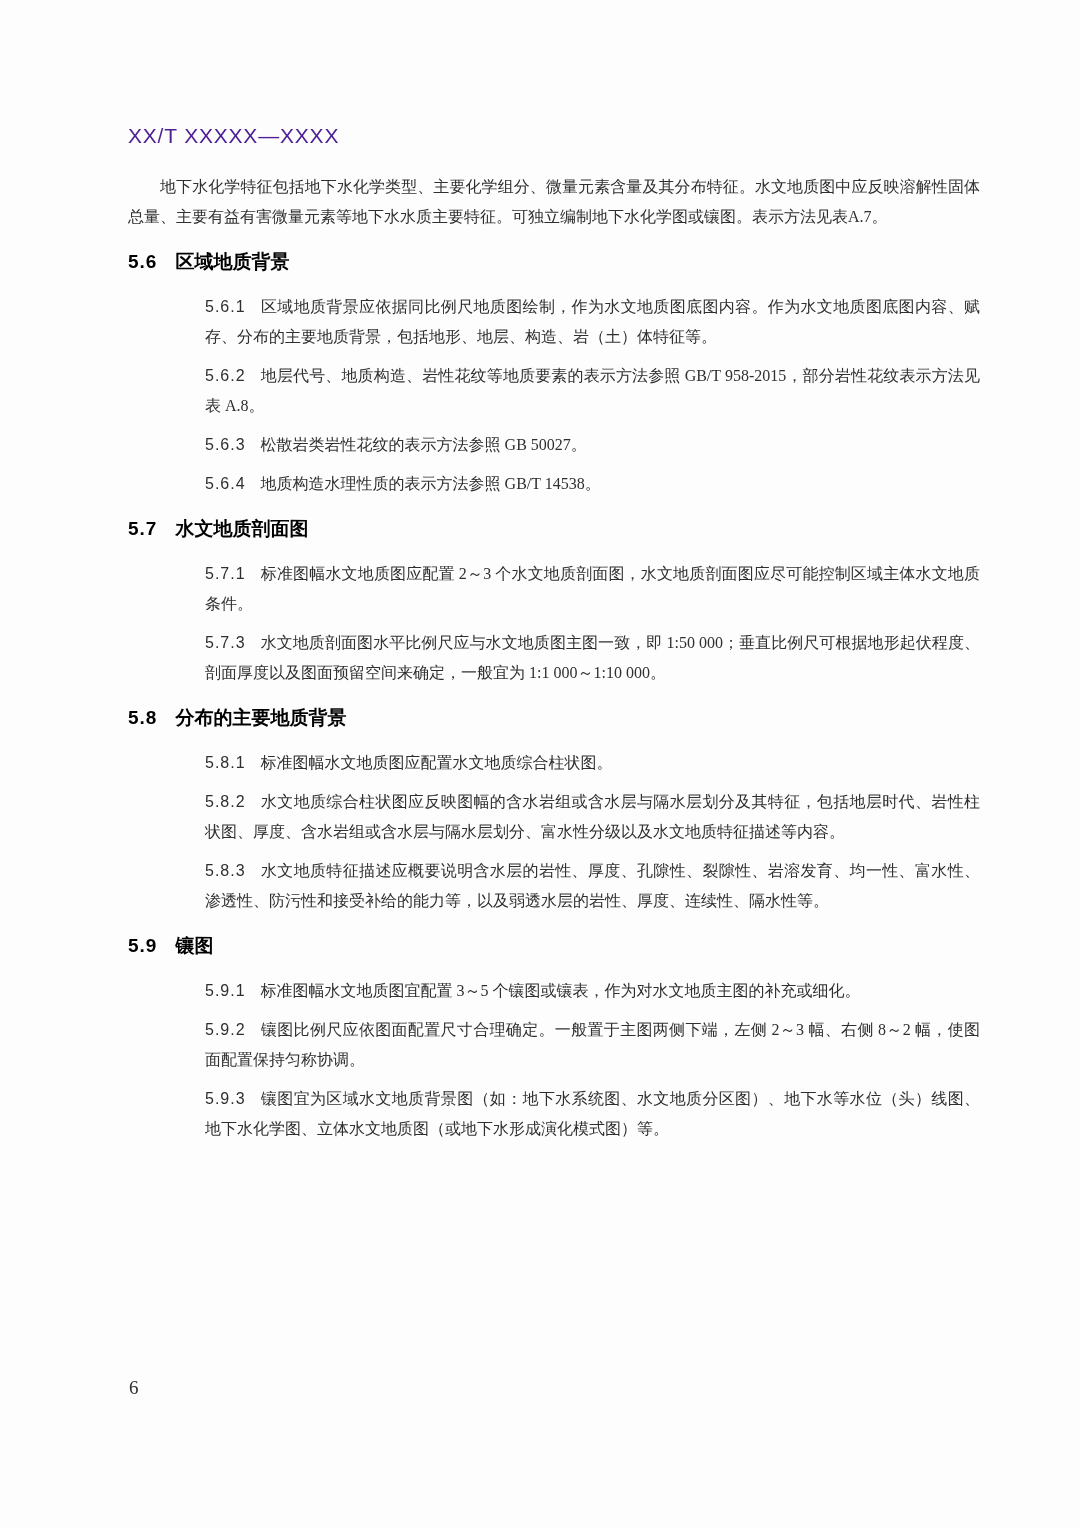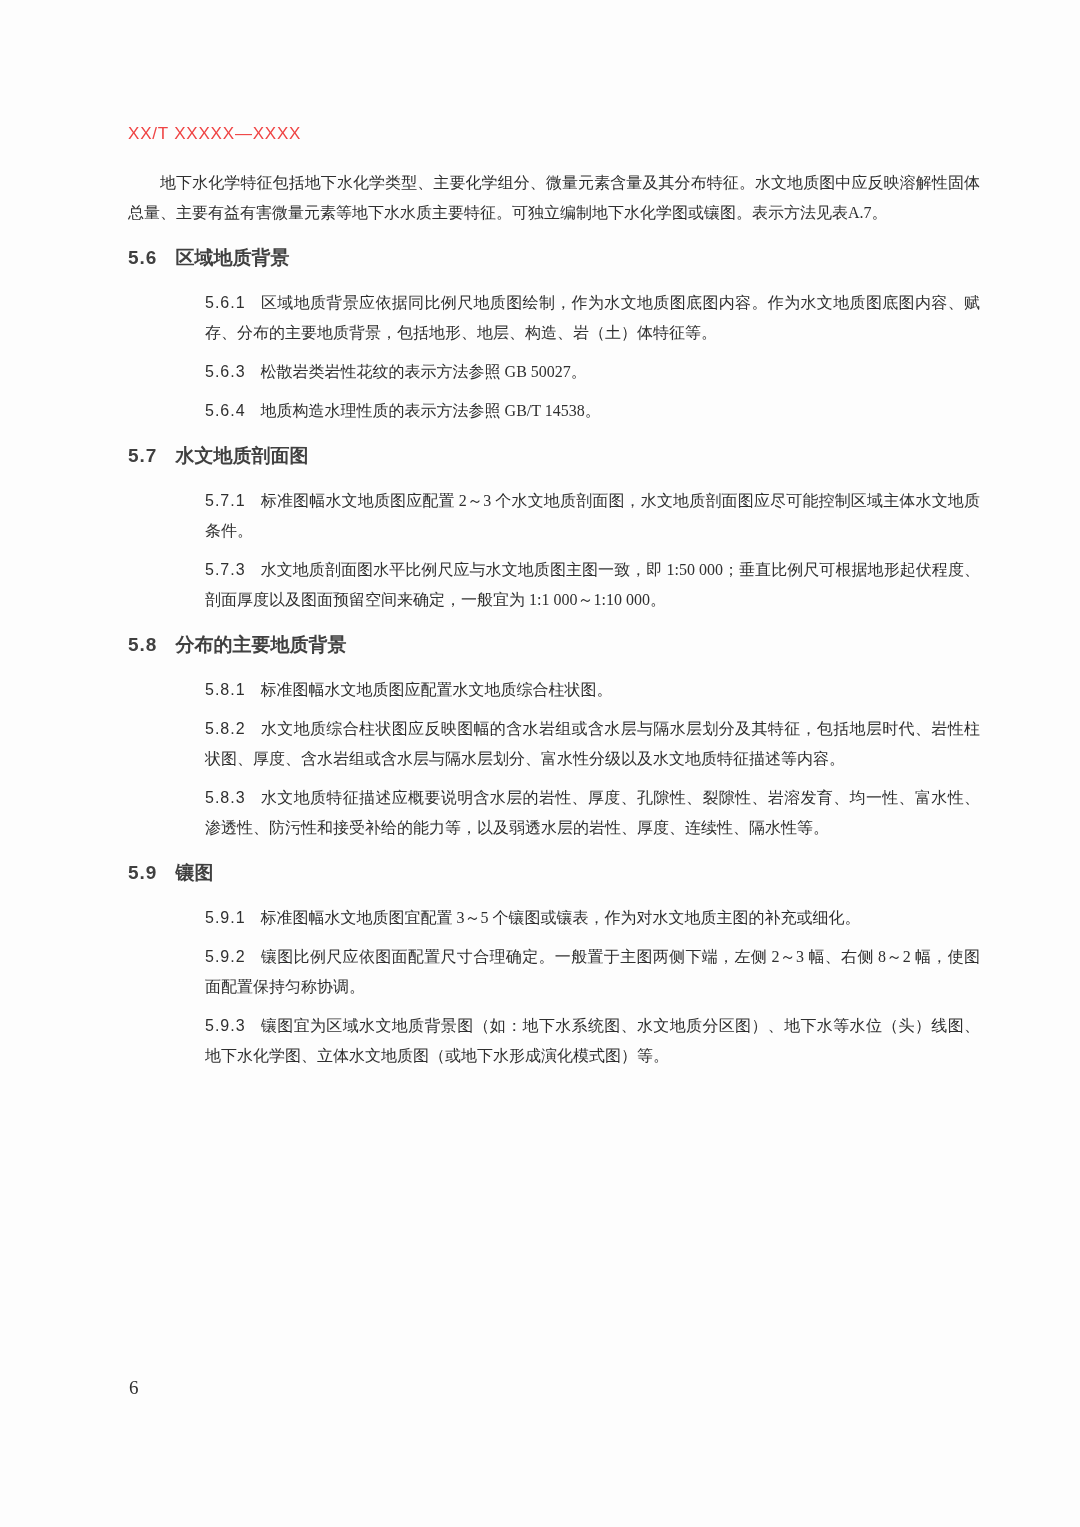--- a/index.html
+++ b/index.html
@@ -5,31 +5,31 @@
   html,body{margin:0;padding:0;background:#e9e9e9;}
   .page{
     width:1080px;height:1527px;margin:0 auto;background:#fdfdfd;
     position:relative;box-sizing:border-box;
     padding:124px 100px 0 128px;
     font-family:"Liberation Serif","DejaVu Serif",serif;
     color:#2f2f2f;
   }
   .std-code{
     font-family:"Liberation Sans","DejaVu Sans",sans-serif;
-    font-size:17px;letter-spacing:0.8px;color:#ef4444;
+    font-size:21px;letter-spacing:0.8px;color:#4c1d95;
     margin:0 0 24px 0;
   }
   .body-text{
     font-size:16px;line-height:30px;text-align:justify;
     text-justify:inter-ideograph;
   }
   .intro{margin:0;text-indent:2em;}
   .sec-heading{
     font-family:"Liberation Sans","DejaVu Sans",sans-serif;
-    font-size:19px;font-weight:bold;color:#404040;
+    font-size:19px;font-weight:bold;color:#000000;
     margin:16px 0 16px 0;line-height:28px;
   }
   .sec-heading .sec-num{font-weight:600;margin-right:18px;letter-spacing:1px;}
   .clause{margin:0 0 9px 77px;}
   .clause .cl-num{
     font-family:"Liberation Sans","DejaVu Sans",sans-serif;
     letter-spacing:1px;margin-right:15px;white-space:nowrap;
   }
   .page-number{
     position:absolute;left:129px;top:1377px;
@@ -45,20 +45,23 @@
     <span>XX/T XXXXX—XXXX</span>
   </header>
 
   <p class="body-text intro">地下水化学特征包括地下水化学类型、主要化学组分、微量元素含量及其分布特征。水文地质图中应反映溶解性固体总量、主要有益有害微量元素等地下水水质主要特征。可独立编制地下水化学图或镶图。表示方法见表A.7。</p>
 
   <h3 class="sec-heading">
     <span class="sec-num">5.6</span><span>区域地质背景</span>
   </h3>
   <p class="body-text clause">
     <span class="cl-num">5.6.1</span><span>区域地质背景应依据同比例尺地质图绘制，作为水文地质图底图内容。作为水文地质图底图内容、赋存、分布的主要地质背景，包括地形、地层、构造、岩（土）体特征等。</span>
+  </p>
+  <p class="body-text clause">
+    <span class="cl-num">5.6.2</span><span>地层代号、地质构造、岩性花纹等地质要素的表示方法参照 GB/T 958-2015，部分岩性花纹表示方法见表 A.8。</span>
   </p>
   <p class="body-text clause">
     <span class="cl-num">5.6.3</span><span>松散岩类岩性花纹的表示方法参照 GB 50027。</span>
   </p>
   <p class="body-text clause">
     <span class="cl-num">5.6.4</span><span>地质构造水理性质的表示方法参照 GB/T 14538。</span>
   </p>
 
   <h3 class="sec-heading">
     <span class="sec-num">5.7</span><span>水文地质剖面图</span>

